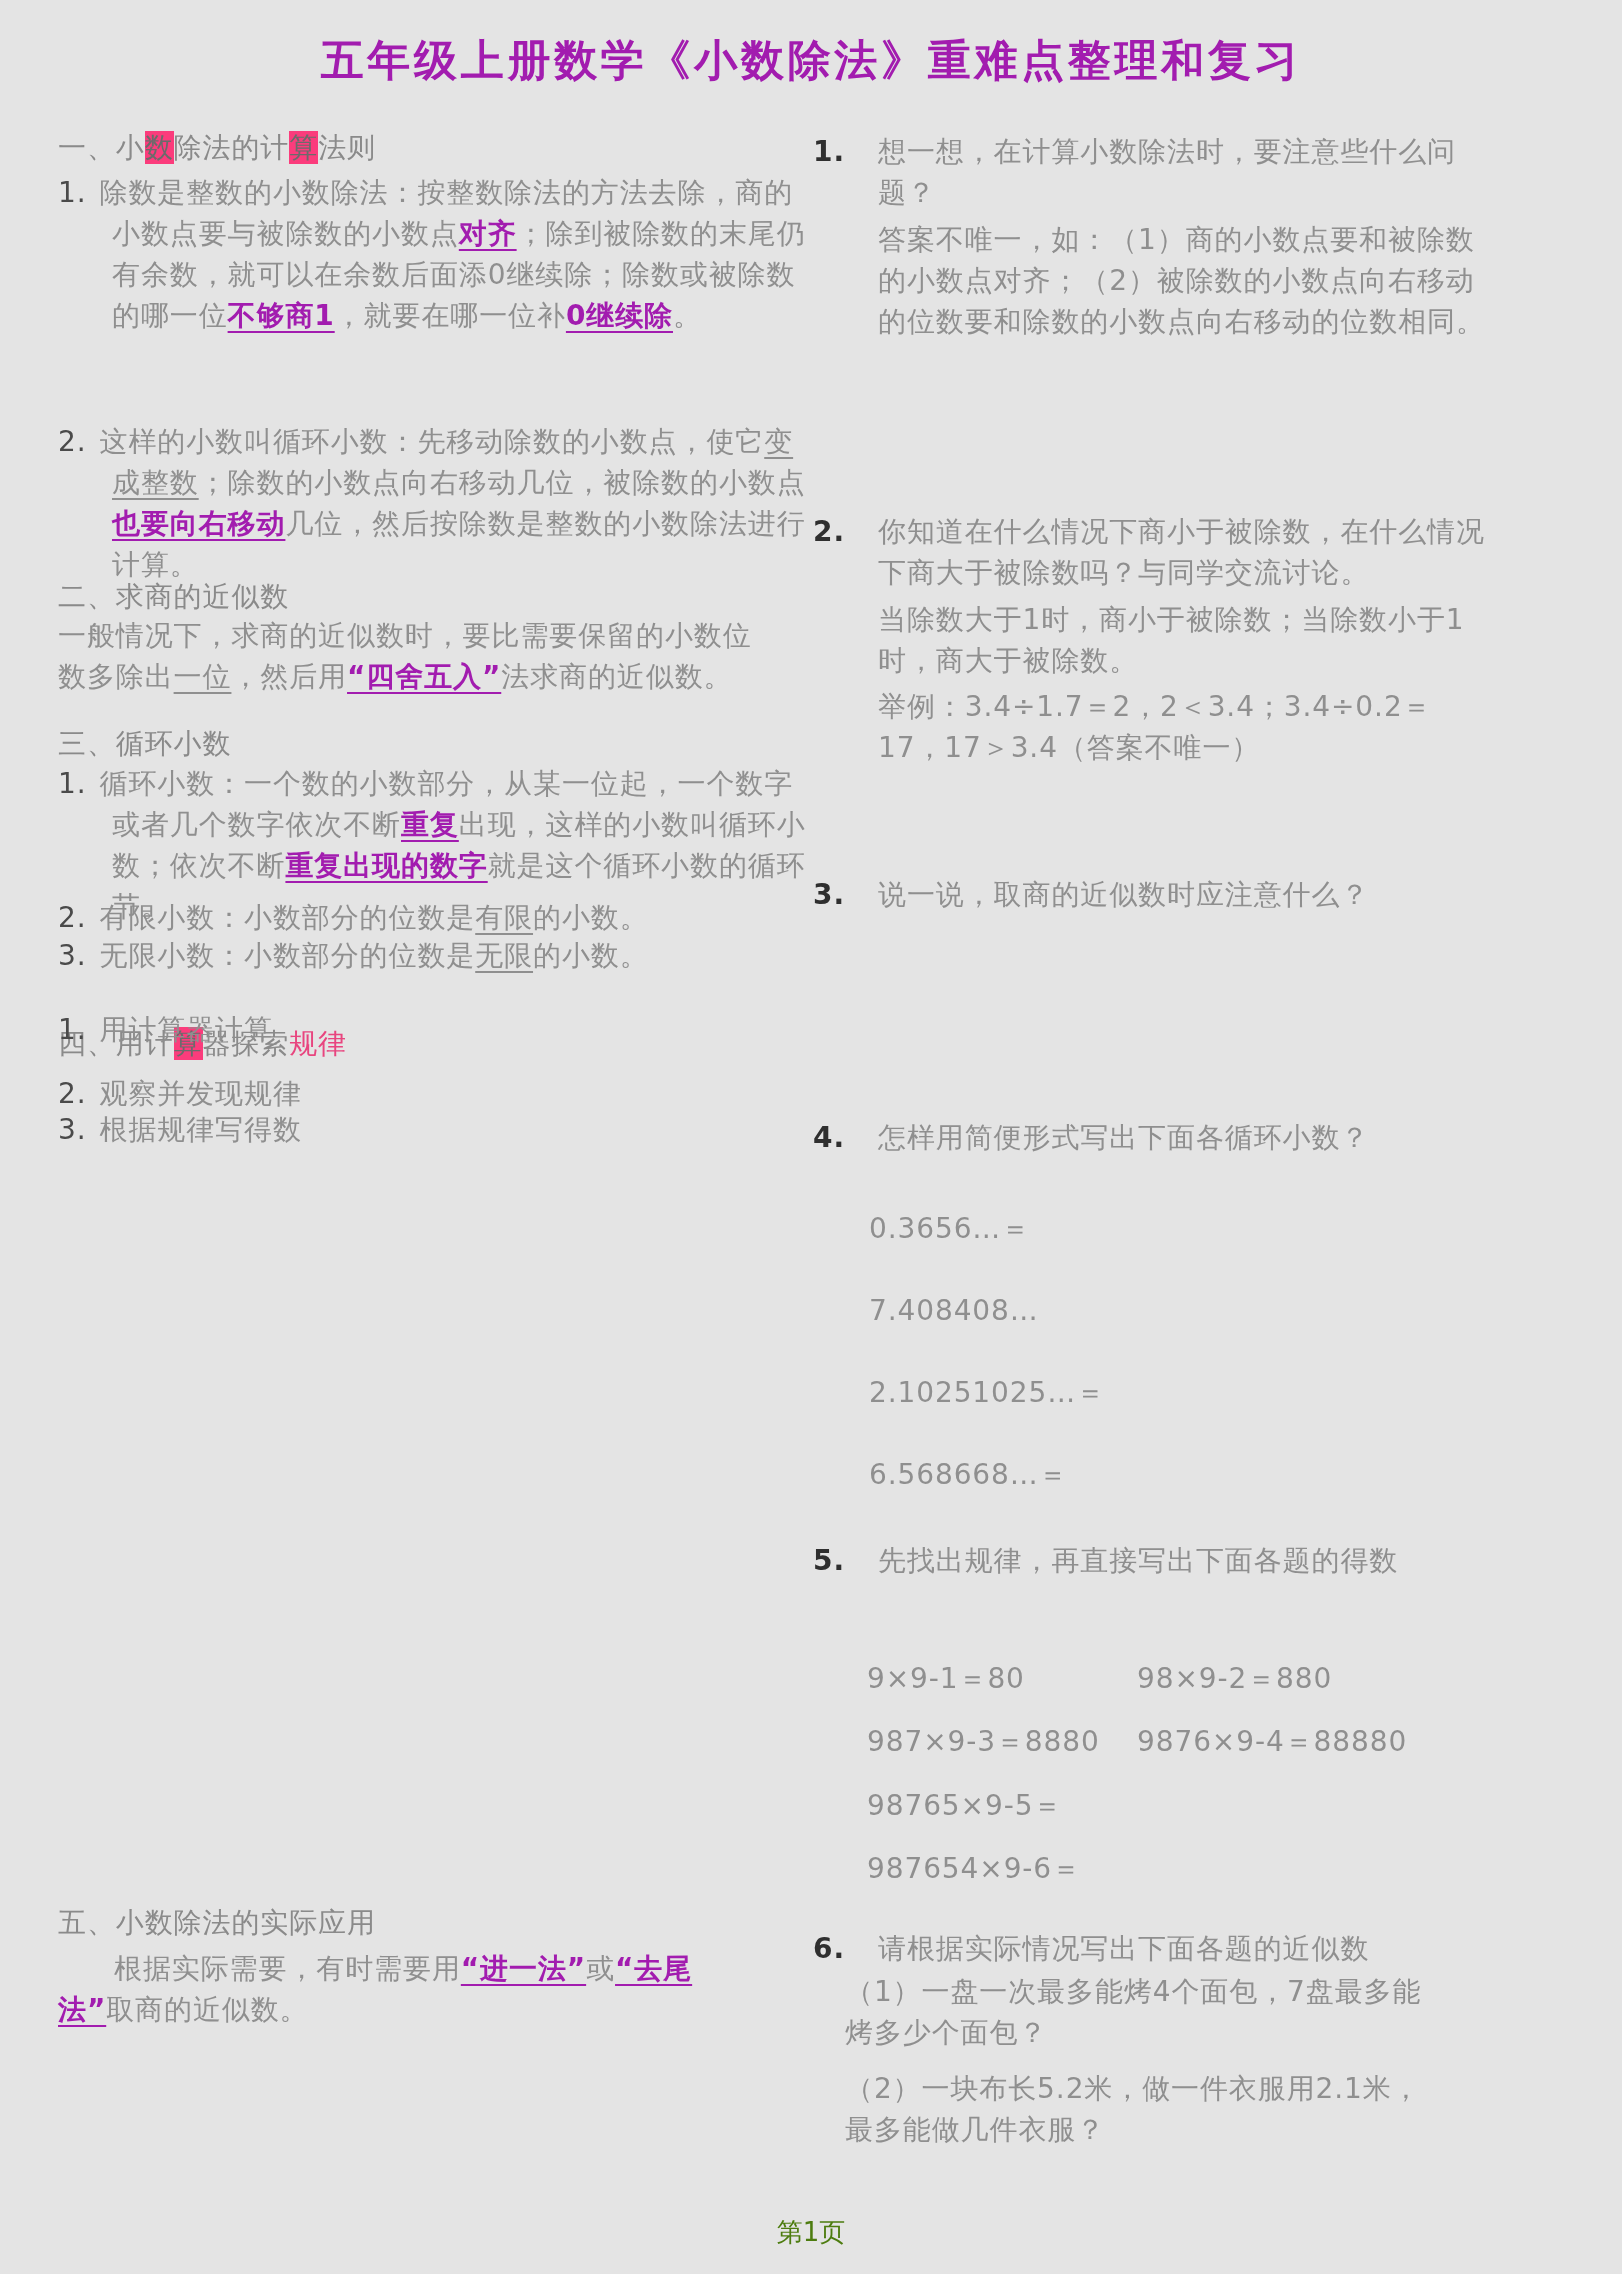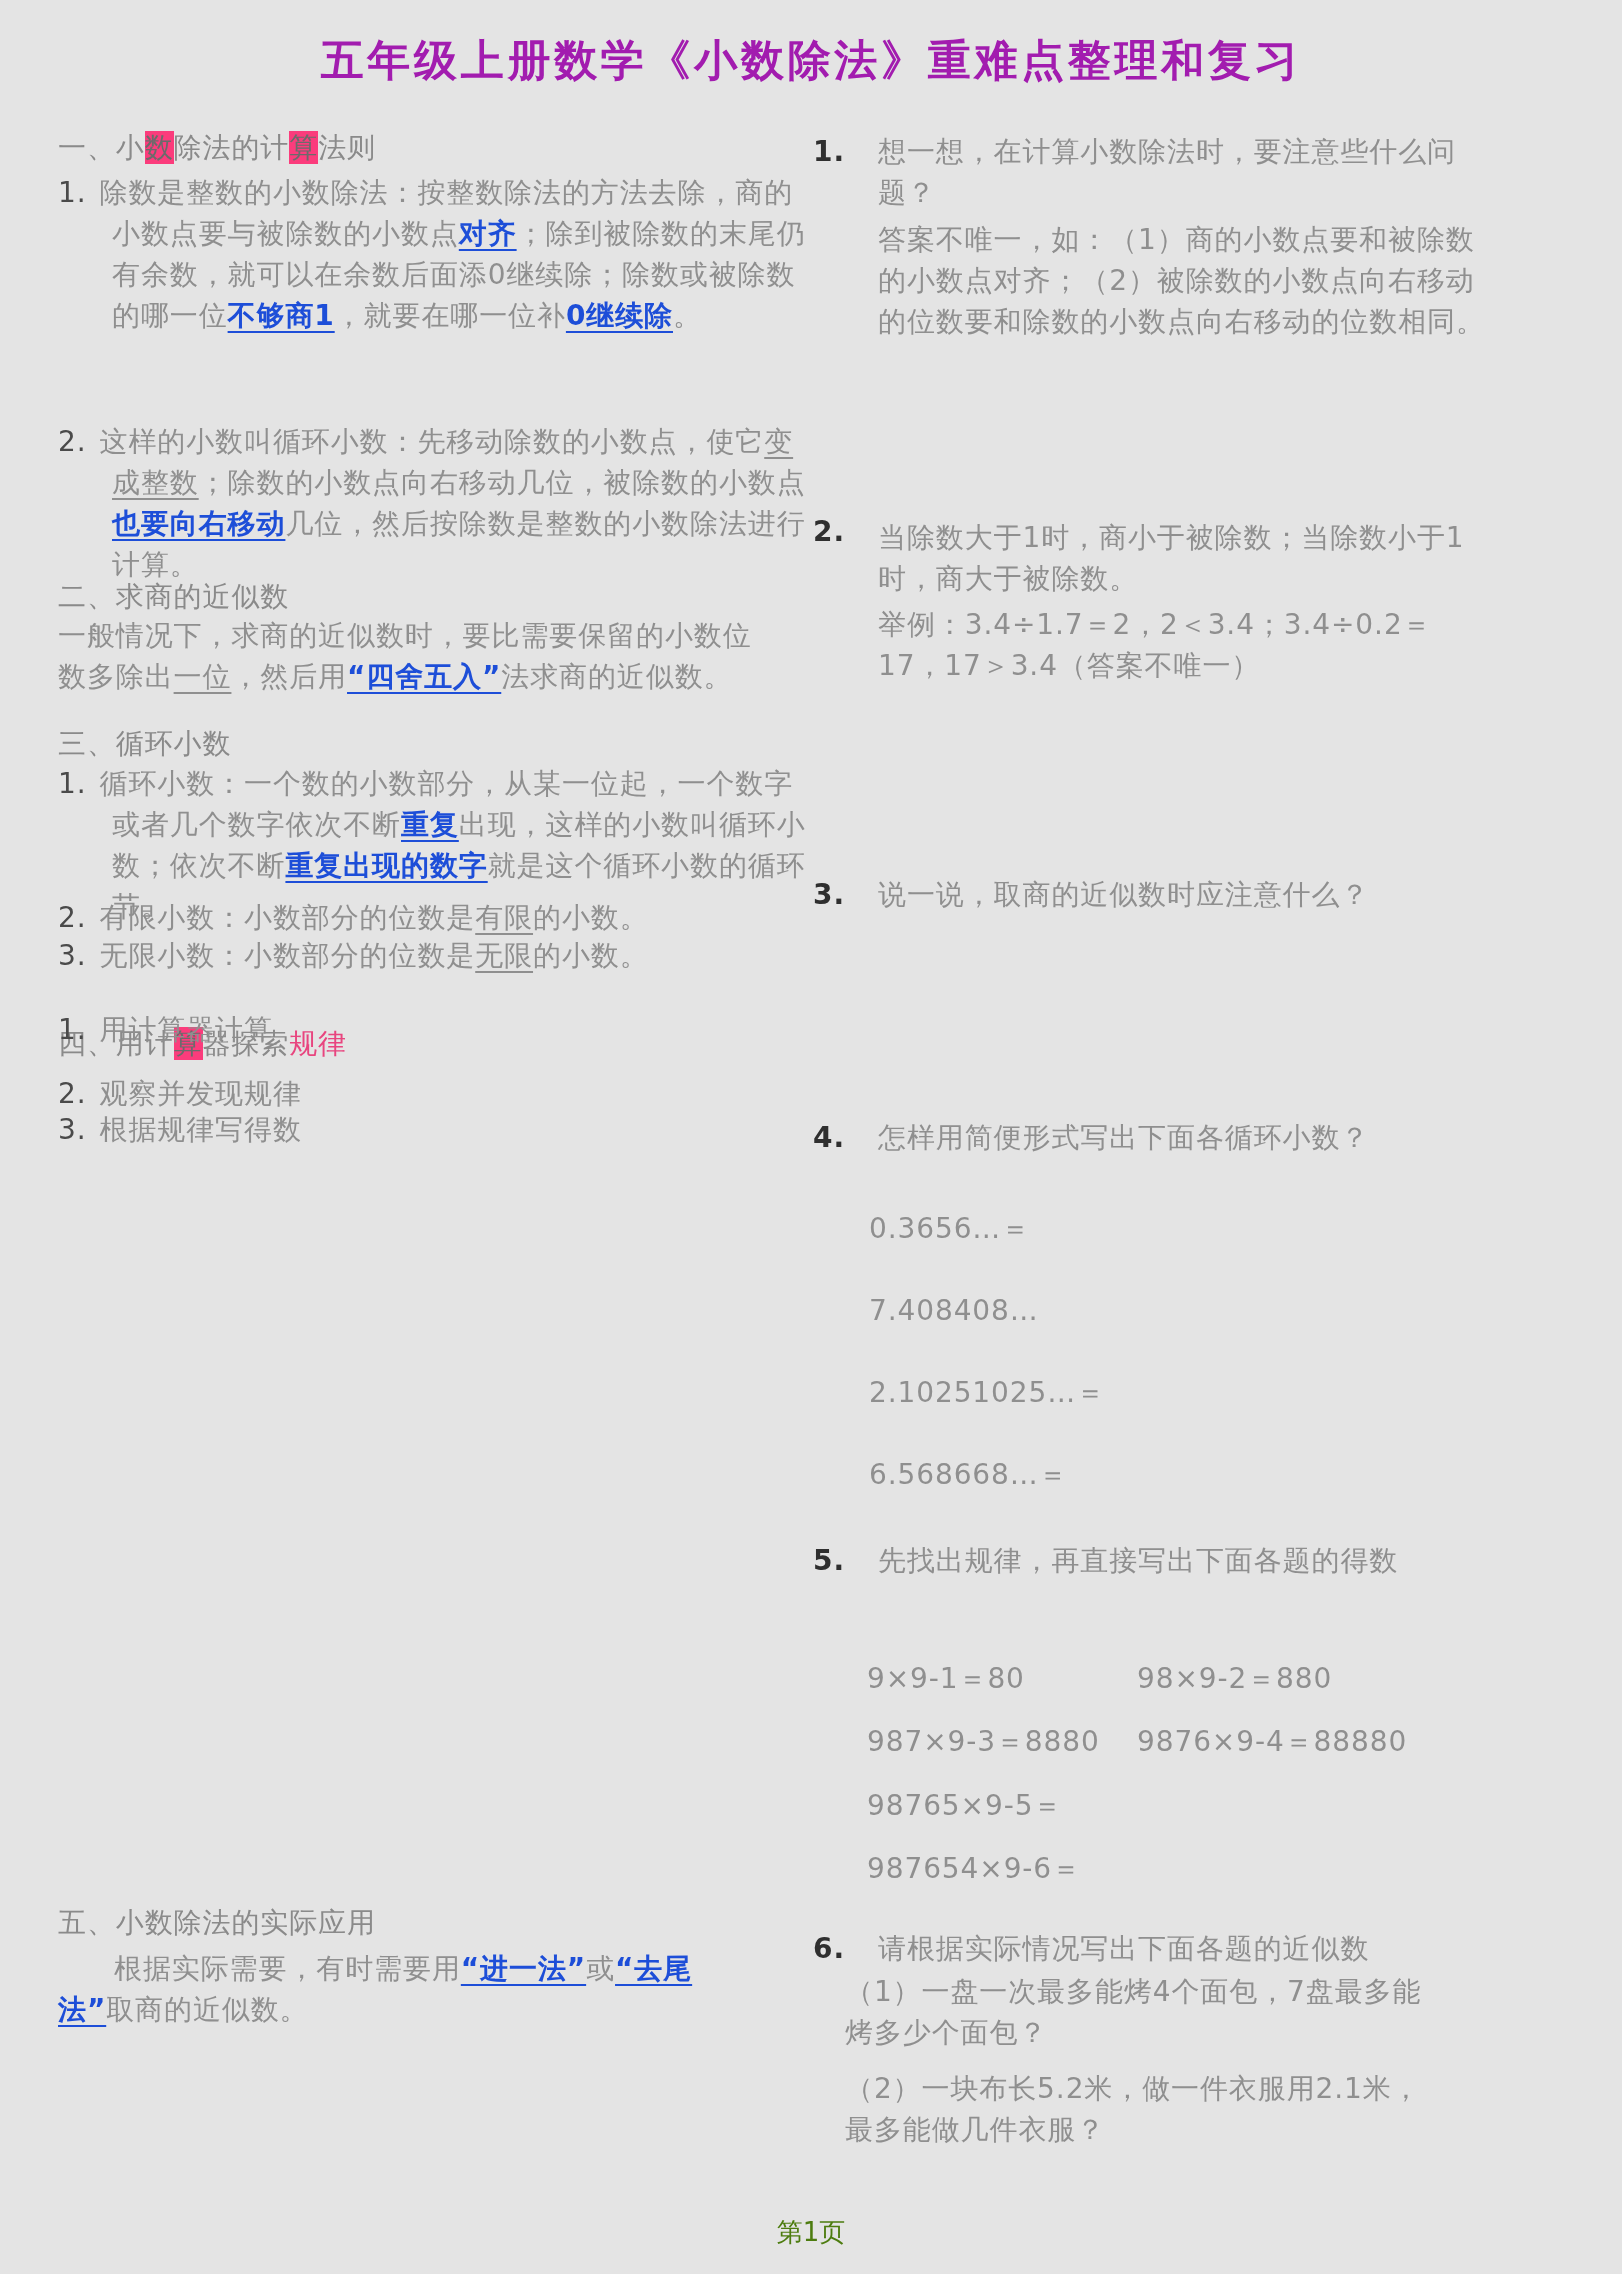--- a/index.html
+++ b/index.html
@@ -19,21 +19,21 @@
   .example{margin-top:5.6px;}
   .sub-line{margin-bottom:41px;}
   .f-rows .f-row{display:flex;margin-bottom:22.4px;}
   .f-rows .f-cell{width:270px;white-space:nowrap;}
   .i6-sub{margin-bottom:15px;}
   .indent2{text-indent:56px;}
   .footer{position:absolute;top:2215px;left:0;width:100%;text-align:center;
           color:#4d7c0f;font-size:26px;}
   
   .seg-u{text-decoration:underline;text-underline-offset:5.6px;}
-  .seg-bu{color:#1d4ed8;font-weight:bold;text-decoration:underline;text-underline-offset:5.6px;}
+  .seg-bu{color:#a21caf;font-weight:bold;text-decoration:underline;text-underline-offset:5.6px;}
   .seg-hl{background:#fb3c7c;color:#6b6b6b;}
   .seg-r{color:#e8457f;}
 </style>
 </head>
 <body>
 
 <div class="page">
 
   <div class="title">五年级上册数学《小数除法》重难点整理和复习</div>
 
@@ -84,20 +84,21 @@
   <div class="blk lcol heading" style="top:1902px;"><span>五、小数除法的实际应用</span></div>
 
   <div class="blk rcol ritem" style="top:131px;">
     <span class="rnum">1.</span>
     <div><span>想一想，在计算小数除法时，要注意些什么问题？</span></div>
     <div class="answer"><span>答案不唯一，如：（1）商的小数点要和被除数的小数点对齐；（2）被除数的小数点向右移动的位数要和除数的小数点向右移动的位数相同。</span></div>
   </div>
 
   <div class="blk rcol ritem" style="top:511px;">
     <span class="rnum">2.</span>
+    <div><span>你知道在什么情况下商小于被除数，在什么情况下商大于被除数吗？与同学交流讨论。</span></div>
     <div class="answer"><span>当除数大于1时，商小于被除数；当除数小于1时，商大于被除数。</span></div>
     <div class="example"><span>举例：3.4÷1.7＝2，2＜3.4；3.4÷0.2＝17，17＞3.4（答案不唯一）</span></div>
   </div>
 
   <div class="blk rcol ritem" style="top:874px;">
     <span class="rnum">3.</span>
     <div><span>说一说，取商的近似数时应注意什么？</span></div>
   </div>
 
   <div class="blk rcol ritem" style="top:1117px;">

